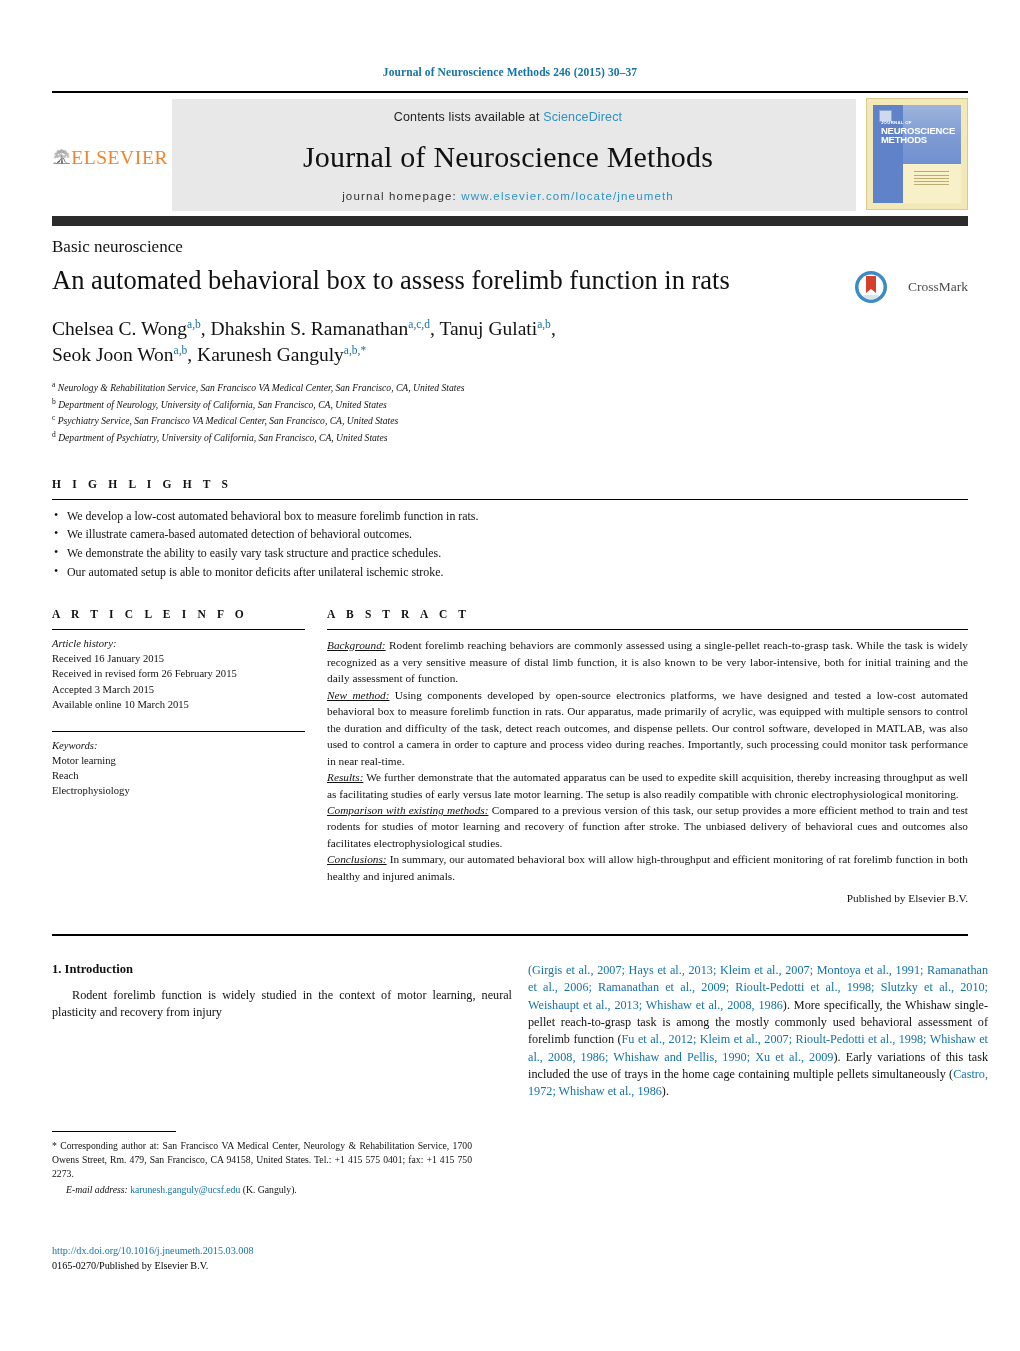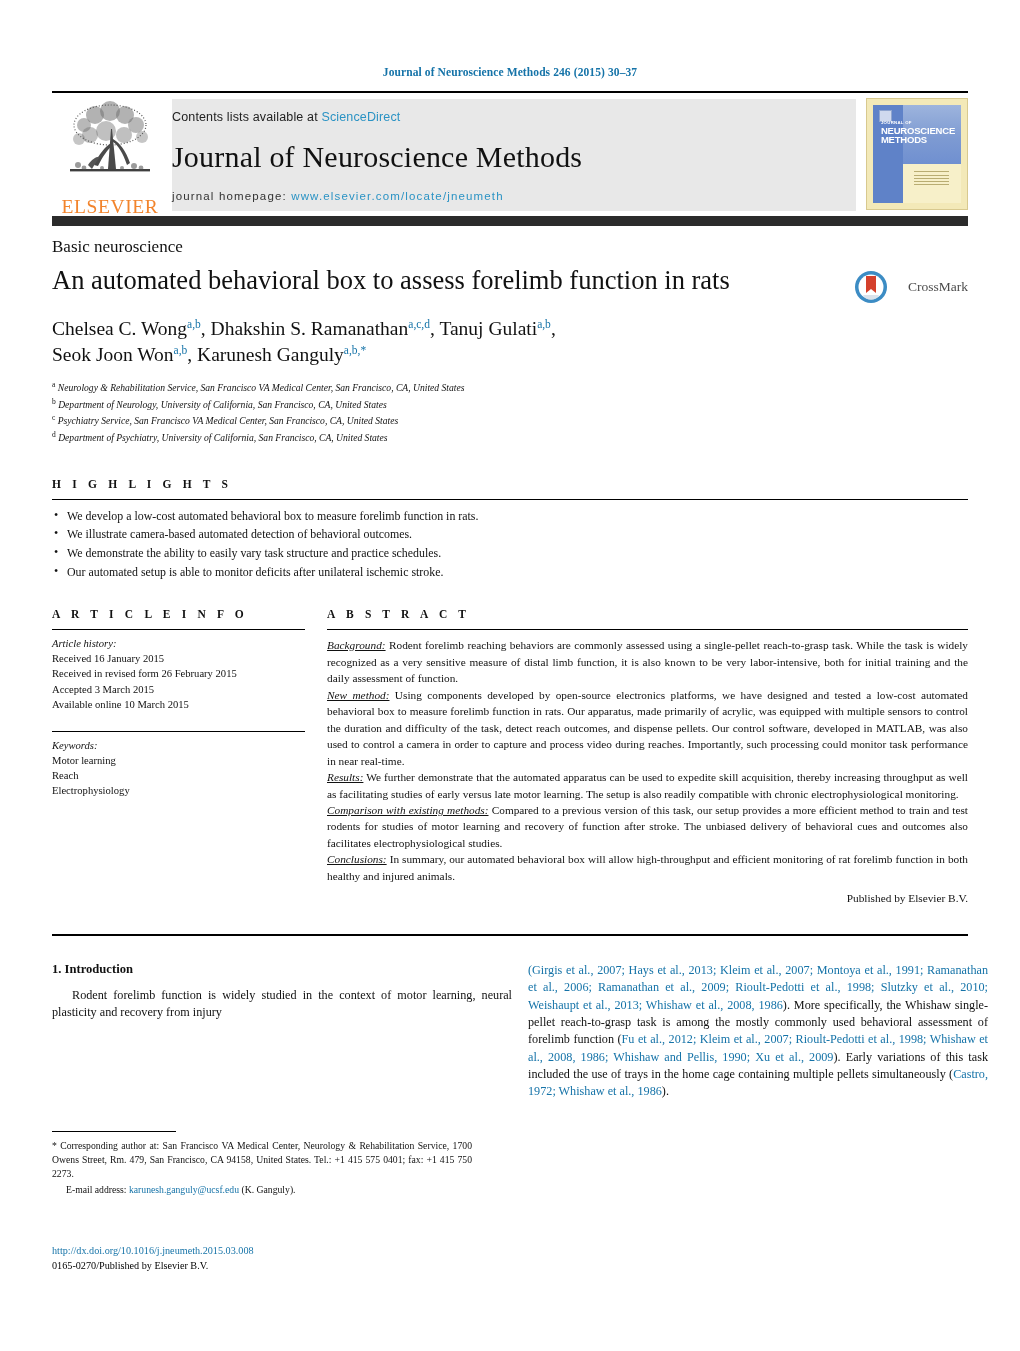--- a/index.html
+++ b/index.html
@@ -30,41 +30,41 @@
     margin: 13px 52px 0 52px;
     border-top: 2.5px solid #000;
     display: flex;
     align-items: stretch;
     height: 125px;
   }
   .elsevier-logo {
     width: 116px;
     flex: 0 0 116px;
     display: flex;
-    flex-direction: column;
+    flex-direction: row;
     align-items: center;
     justify-content: space-between;
     padding-top: 6px;
   }
   .tree-svg { display: block; }
   .elsevier-word {
     font-family: "Liberation Serif", serif;
     color: #f2842c;
     font-size: 19.5px;
     letter-spacing: .6px;
     line-height: 1;
     margin-top: 1px;
   }
   .masthead-center {
     flex: 1 1 auto;
     background: #e8e8e8;
     margin: 6px 4px 5px 4px;
     display: flex;
     flex-direction: column;
-    align-items: flex-start;
+    align-items: center;
     justify-content: space-between;
     padding: 11px 12px 9px 0;
   }
   .contents-line {
     font-family: "Liberation Sans", sans-serif;
     font-size: 12.5px;
     color: #222;
     letter-spacing: .15px;
   }
   .contents-line a { color: #2b93c4; text-decoration: none; }
@@ -201,21 +201,21 @@
   .sec-head { font-size: 12.6px; font-weight: bold; margin: 0 0 10px 0; color:#111; }
   .body-text { font-size: 12.2px; line-height: 1.42; text-align: justify; color: #111; }
   .body-text .ref { color: #1573a8; }
   .indent { text-indent: 20px; }
 
   
   .fn-wrap { position: absolute; left: 52px; top: 1131px; width: 420px; }
   .fn-rule { border-top: 1px solid #000; width: 124px; margin-bottom: 7px; }
   .fn { font-size: 9.7px; line-height: 1.46; text-align: justify; color:#111; }
   .fn .star { letter-spacing: 0; }
-  .fn .it { }
+  .fn .it { font-style: italic; }
   .fn a { color: #1573a8; text-decoration: none; }
   .doi-block { position: absolute; left: 52px; top: 1243px; width: 430px; font-size: 10.2px; line-height: 1.5; }
   .doi-block a { color: #1573a8; text-decoration: none; }
 </style>
 </head>
 <body>
 
 <div class="page">
 
   <div class="runhead">Journal of Neuroscience Methods 246 (2015) 30–37</div>

